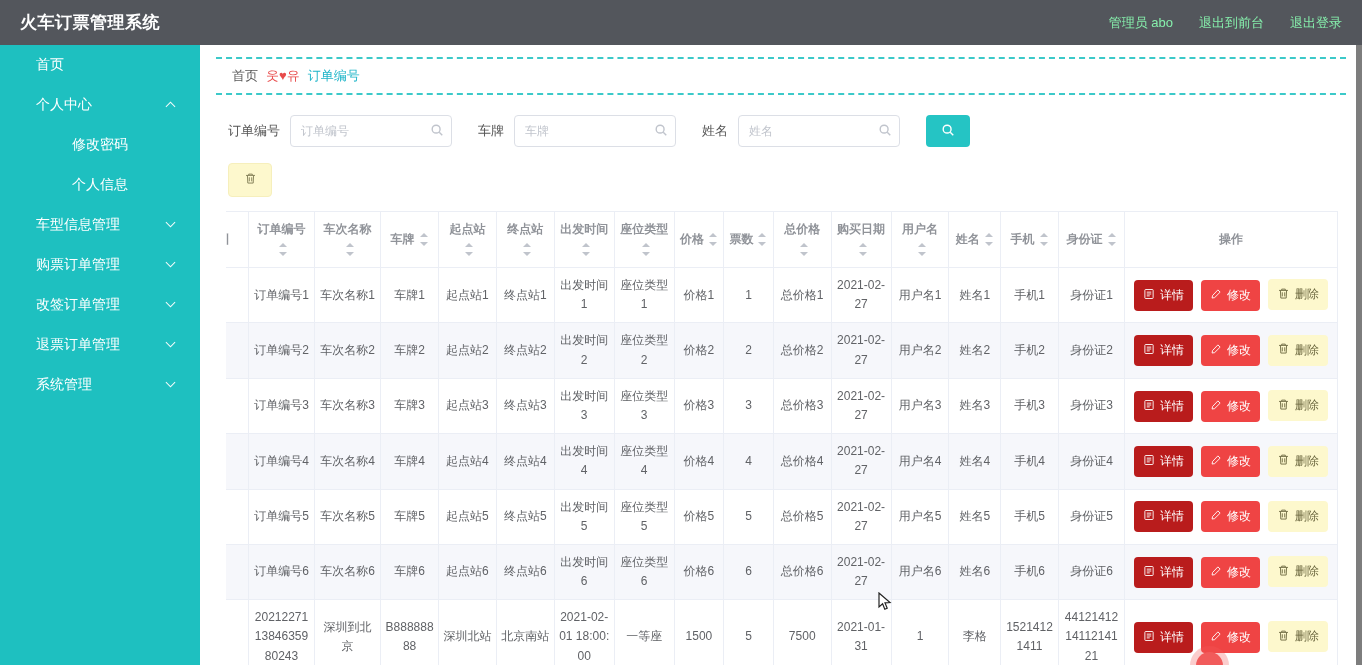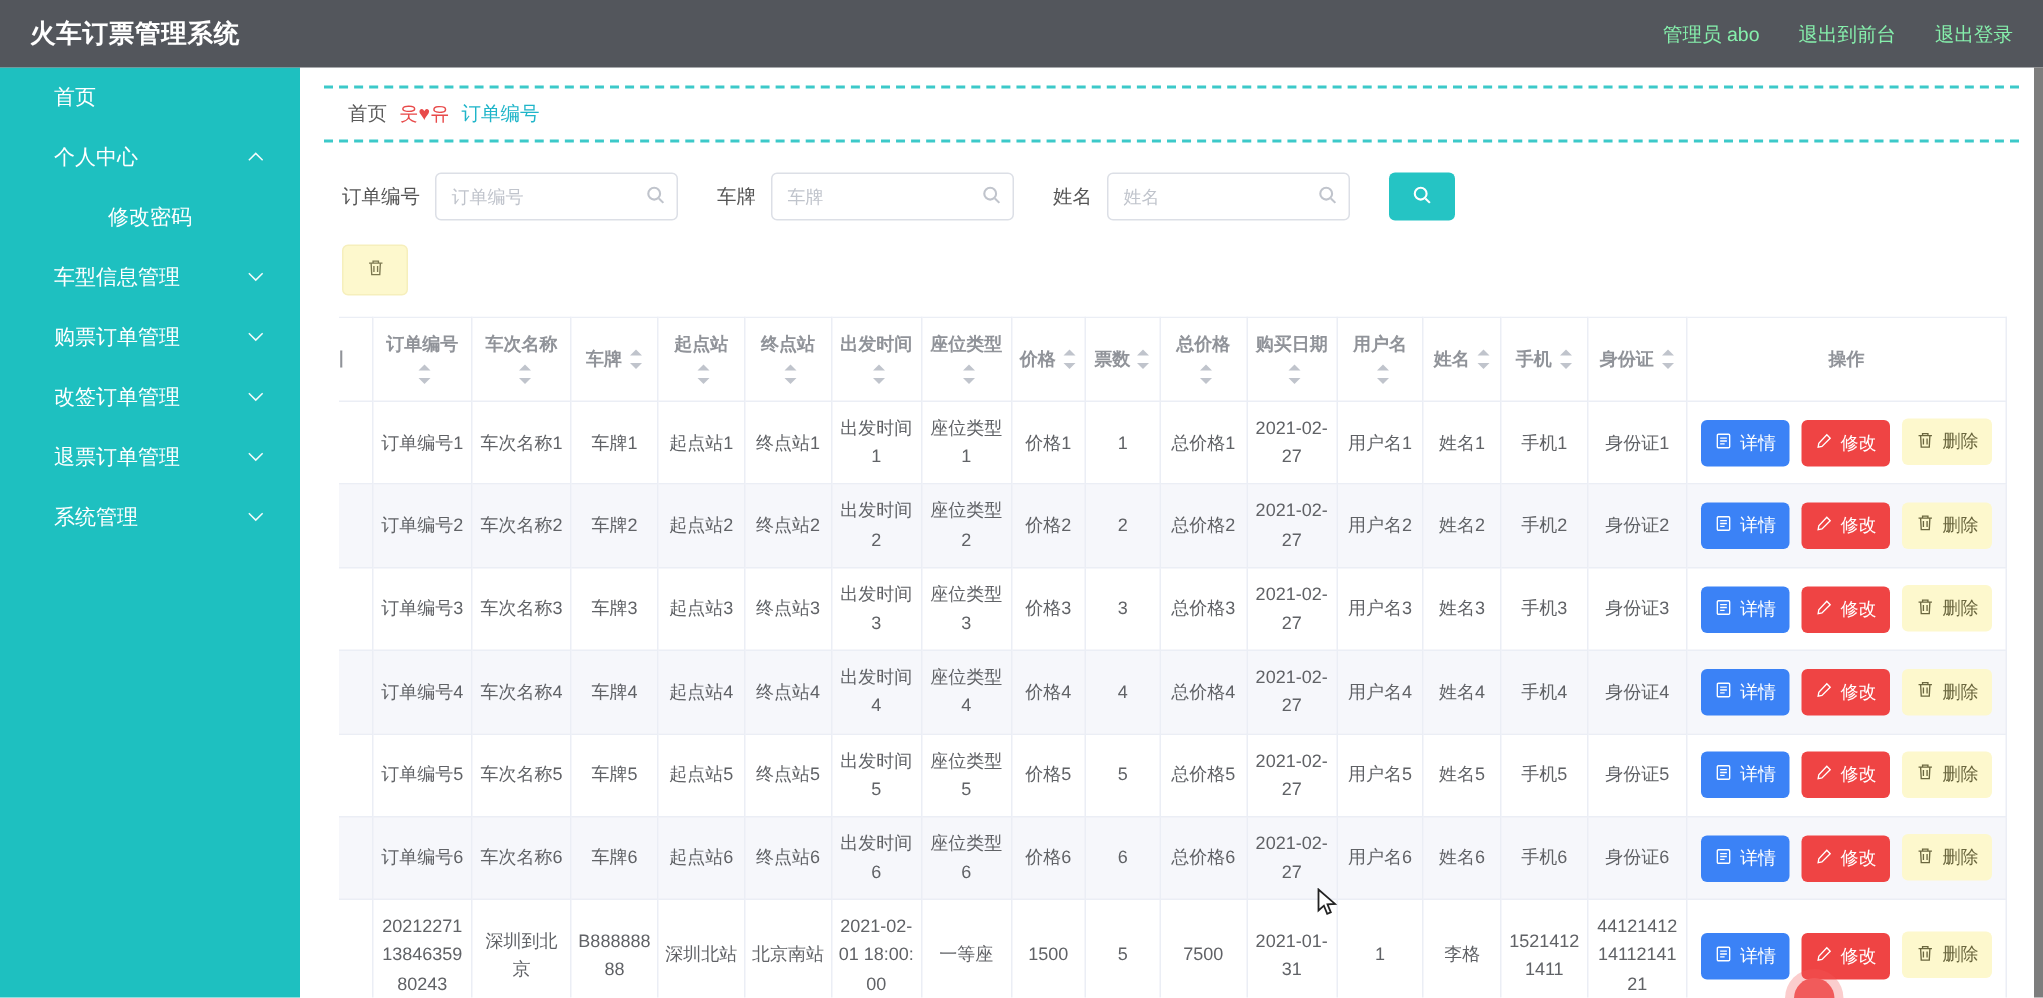--- a/index.html
+++ b/index.html
@@ -63,21 +63,21 @@
   tbody td { height:49px; }
   .sort-caret { display:inline-block; width:11px; height:15px; position:relative;
     vertical-align:middle; margin-left:3px; }
   .sort-caret::before { content:""; position:absolute; left:2px; top:1px;
     border:4px solid transparent; border-bottom-color:#c0c4cc; border-top:none; }
   .sort-caret::after { content:""; position:absolute; left:2px; bottom:1px;
     border:4px solid transparent; border-top-color:#c0c4cc; border-bottom:none; }
   .btn { display:inline-flex; align-items:center; gap:5px; padding:7px 9px;
     border-radius:4px; font-size:12px; border:none; margin:2px 4px; cursor:pointer;
     white-space:nowrap; font-family:inherit; }
-  .btn-detail { background:#3b82f6; color:#fff; }
+  .btn-detail { background:#b91c1c; color:#fff; }
   .btn-edit { background:#ef4444; color:#fff; }
   .btn-del { background:#fdf8cd; color:#6b673f; }
 
   
   .vscroll { position:absolute; top:45px; right:0; width:6px; height:620px; background:#7d7d7d; z-index:40; }
   .float-red { position:absolute; left:1196px; top:652px; width:27px; height:27px;
     border-radius:50%; background:#f15b5b; box-shadow:0 0 0 6px rgba(241,91,91,.3);
     cursor:pointer; z-index:20; }
   .cursor { position:absolute; left:878px; top:592px; z-index:50; pointer-events:none; }
 </style>
@@ -96,20 +96,23 @@
 <aside class="sidebar" id="sideMenu">
     <div class="side-item">
       <span>首页</span>
     </div>
     <div class="side-item">
       <span>个人中心</span>
       <span class="chev up"></span>
     </div>
     <div class="side-item sub">
       <span>修改密码</span>
+    </div>
+    <div class="side-item sub">
+      <span>个人信息</span>
     </div>
     <div class="side-item">
       <span>车型信息管理</span>
       <span class="chev down"></span>
     </div>
     <div class="side-item">
       <span>购票订单管理</span>
       <span class="chev down"></span>
     </div>
     <div class="side-item">

